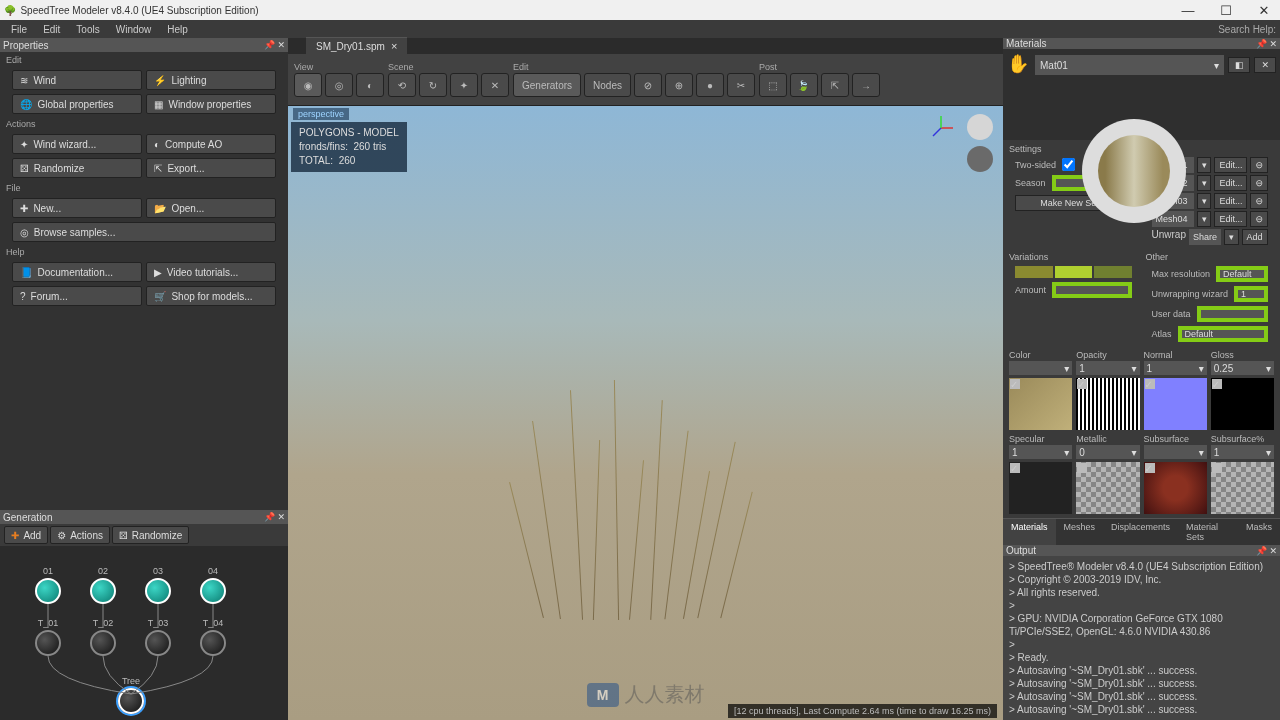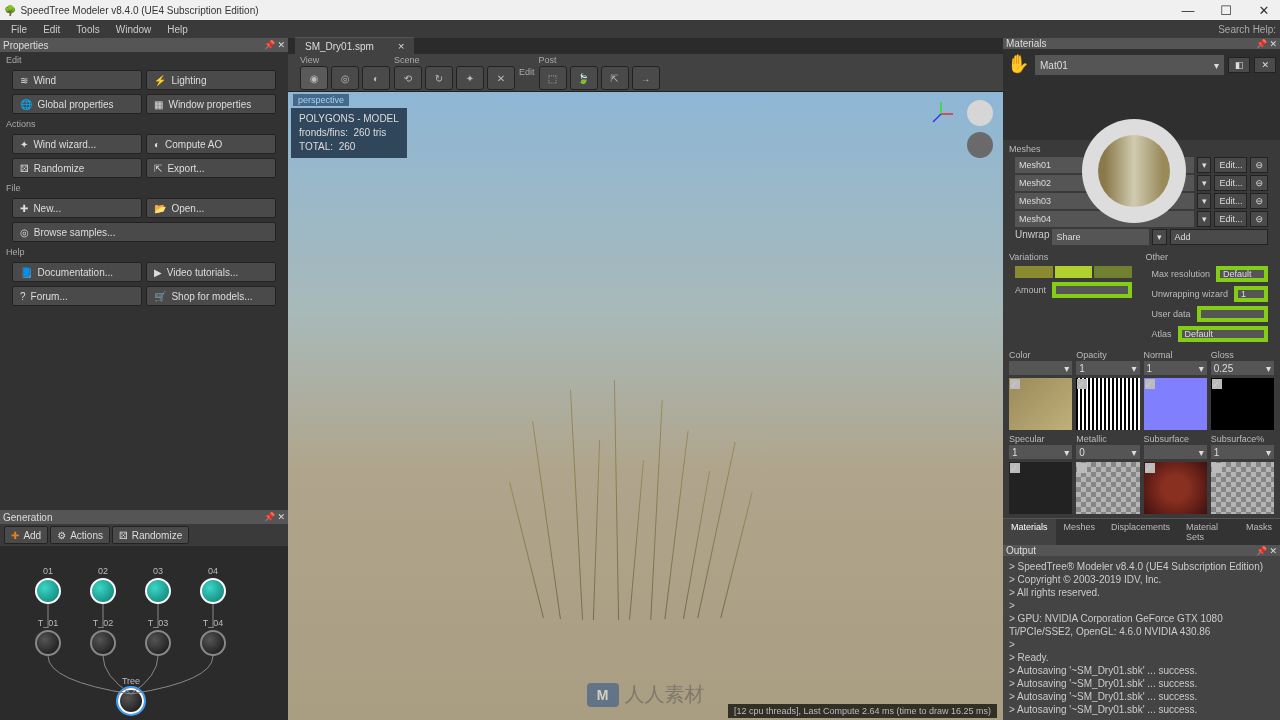--- a/index.html
+++ b/index.html
@@ -27,23 +27,23 @@
 .gen-btn.orange .ic{color:#e67e22}
 .gen-canvas{flex:1;background:#2b2b2b;position:relative;overflow:hidden}
 .node{position:absolute;display:flex;flex-direction:column;align-items:center;gap:2px}
 .node .lbl{color:#bbb;font-size:9px}
 .node .circ{width:26px;height:26px;border-radius:50%;border:2px solid #888}
 .node .circ.teal{background:radial-gradient(circle at 35% 35%,#3cd6c6,#0a7a6f);border-color:#fff}
 .node .circ.dark{background:radial-gradient(circle at 35% 35%,#555,#111);border-color:#888}
 .node .circ.sel{border:2px solid #fff;box-shadow:0 0 0 2px #3ca0ff}
 .center{flex:1;display:flex;flex-direction:column}
 .tabs{height:16px;background:#2b2b2b;display:flex;align-items:flex-end}
-.tab{background:#424242;color:#ddd;padding:2px 10px;display:flex;align-items:center;gap:24px;border-top:1px solid #555;margin-left:7px;font-size:9px}
+.tab{background:#424242;color:#ddd;padding:2px 10px;display:flex;align-items:center;gap:6px;border-top:1px solid #555;margin-left:18px;font-size:9px}
 .tab .x{color:#ddd;font-size:11px}
-.toolbar{height:38px;background:#424242;display:flex;align-items:center;padding:0 12px;gap:4px;border-bottom:1px solid #222}
+.toolbar{height:52px;background:#424242;display:flex;align-items:center;padding:0 6px;gap:4px;border-bottom:1px solid #222}
 .tool-sect{display:flex;flex-direction:column}
 .tool-sect .lbl{color:#aaa;font-size:9px;margin-bottom:1px}
 .tool-sect .row{display:flex;gap:3px}
 .tbtn{width:28px;height:24px;background:#4a4a4a;border:1px solid #222;border-radius:3px;display:flex;align-items:center;justify-content:center;color:#bbb}
 .tbtn.active{background:#5a5a5a}
 .tbtn.txt{width:auto;padding:0 8px;font-size:10px}
 .viewport{flex:1;position:relative;background:linear-gradient(180deg,#8eb7d6 0%,#a8b9b9 35%,#b0a58c 60%,#a99d82 100%);overflow:hidden}
 .vp-label{position:absolute;top:2px;left:5px;background:rgba(40,70,100,.7);color:#9ed4ff;padding:1px 5px;font-size:9px}
 .vp-stats{position:absolute;top:16px;left:3px;background:rgba(30,50,70,.85);color:#ddd;padding:4px 8px;font-size:9px;line-height:1.4}
 .vp-stats .hd{color:#ddd;font-weight:500}
@@ -308,20 +308,28 @@
           <span class="lbl">Scene</span>
         <div class="row">
           <div class="tbtn">⟲</div>
           <div class="tbtn">↻</div>
           <div class="tbtn">✦</div>
           <div class="tbtn">✕</div>
         </div>
         </div>
       <div class="tool-sect">
           <span class="lbl">Edit</span>
+        <div class="row">
+          <div class="tbtn txt active">Generators</div>
+          <div class="tbtn txt">Nodes</div>
+          <div class="tbtn">⊘</div>
+          <div class="tbtn">⊕</div>
+          <div class="tbtn">●</div>
+          <div class="tbtn">✂</div>
+        </div>
         </div>
       <div class="tool-sect">
           <span class="lbl">Post</span>
         <div class="row">
           <div class="tbtn">⬚</div>
           <div class="tbtn">🍃</div>
           <div class="tbtn">⇱</div>
           <div class="tbtn">→</div>
         </div>
         </div>
@@ -382,20 +390,34 @@
         </div>
         <div class="sbtn">◧</div>
         <div class="sbtn">✕</div>
       </div>
       <div class="mat-ball">
           <div class="mat-ball-inner"></div>
         </div>
     </div>
 
     <div class="split">
+      <div>
+        <div class="head">Settings</div>
+        <div class="settings-row">
+            <span class="lbl">Two-sided</span>
+            <input type="checkbox" checked="" style="">
+          </div>
+        <div class="settings-row">
+            <span class="lbl">Season</span>
+            <div class="field" style="width:40px"></div>
+          </div>
+        <div class="settings-row">
+            <div class="sbtn" style="flex:1;justify-content:center">Make New Set...</div>
+          </div>
+      </div>
       <div>
         <div class="head">Meshes</div>
         <div class="mesh-row">
             <div class="name">Mesh01</div>
             <div class="arr">▾</div>
             <div class="edit">Edit...</div>
             <div class="del">⊖</div>
           </div>
         <div class="mesh-row">
             <div class="name">Mesh02</div>

